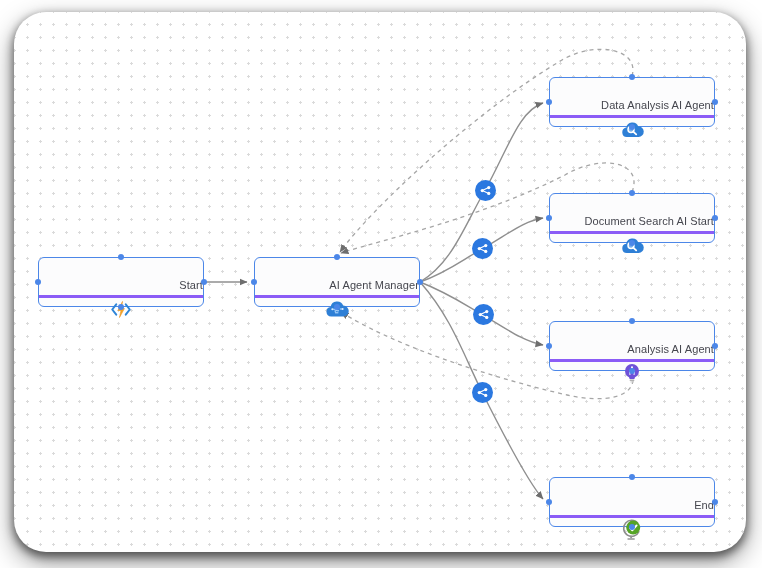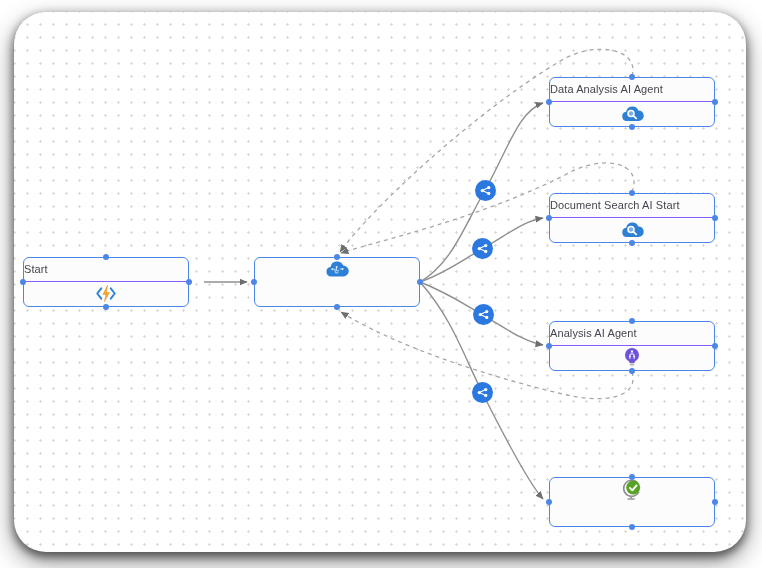--- a/index.html
+++ b/index.html
@@ -19,24 +19,24 @@
   .edge-solid  { fill:none; stroke:#8f8f8f; stroke-width:1.4; }
   .edge-dashed { fill:none; stroke:#a6a6a6; stroke-width:1.3; stroke-dasharray:4 4; }
 
   .node {
     position:absolute; width:166px; height:50px;
     background:#fcfcfd;
     border:1.5px solid #4c87e8;
     border-radius:6px;
   }
   .node-title {
-    height:24px; line-height:23px; text-align:left;
+    height:24px; line-height:23px; text-align:right;
     font-size:11px; color:#45464e; letter-spacing:0.1px;
-    border-bottom:1px solid #8b5cf6;
-    overflow:hidden; white-space:nowrap;
+    border-bottom:3px solid #8b5cf6;
+    overflow:hidden; white-space:nowrap;margin-top:16px;
   }
   .node-body { height:23px; display:flex; align-items:center; justify-content:center; }
   .node-body svg { display:block; }
 
   .port {
     position:absolute; width:6px; height:6px; border-radius:50%;
     background:#4c87e8;
   }
   .port-t { top:-4px;  left:50%; margin-left:-3px; }
   .port-b { bottom:-4px; left:50%; margin-left:-3px; }
@@ -71,38 +71,39 @@
 
     <path class="edge-solid" d="M406 270 C 438 306, 450 344, 468 380 C 492 428, 514 470, 529 487" marker-end="url(#arr)"></path>
 
     <path class="edge-dashed" d="M618 64 C 626 36, 580 29, 548 48 C 460 100, 356 198, 326 240" marker-end="url(#arr)"></path>
 
     <path class="edge-dashed" d="M618 180 C 630 149, 586 142, 551 163 C 466 206, 368 228, 327 241" marker-end="url(#arr)"></path>
 
     <path class="edge-dashed" d="M618 360 C 626 387, 587 391, 553 383 C 466 363, 376 331, 327 300" marker-end="url(#arr)"></path>
   </svg>
 
-  <div class="node" style="left:9px; top:245px;">
+  <div class="node" style="left:24px; top:245px;">
     <div class="node-title">Start</div>
     <div class="node-body">
       <span>
         <svg width="24" height="19" viewBox="0 0 24 20">
           <path d="M7 4.5 L2.8 10 L7 15.5" fill="none" stroke="#2f86d8" stroke-width="2.1" stroke-linecap="round" stroke-linejoin="round"></path>
           <path d="M17 4.5 L21.2 10 L17 15.5" fill="none" stroke="#2f86d8" stroke-width="2.1" stroke-linecap="round" stroke-linejoin="round"></path>
           <polygon points="13.6,1.5 8.8,11 12,11 10.4,18.5 15.6,9 12.4,9" fill="#f7a727" stroke="#e8921a" stroke-width="0.6"></polygon>
         </svg>
       </span>
     </div>
     <span class="port port-t"></span>
     <span class="port port-b"></span>
     <span class="port port-l"></span>
     <span class="port port-r"></span>
   </div>
 
   <div class="node" style="left:240px; top:245px;">
+    <div class="node-title">AI Agent Manager</div>
     <div class="node-body">
       <span>
         <svg width="26" height="19" viewBox="0 0 26 19">
           <path d="M7.2 16.5 a4.8 4.8 0 0 1 -0.6 -9.55 A6.6 6.6 0 0 1 19.2 5.6 A4.6 4.6 0 0 1 19.4 16.5 Z" fill="#2e7fd6"></path>
           <path d="M8.6 9.2 h2.6 v3 M12.6 7.4 v3.4 h2.4 M15.8 9 h2.4 M11 12.8 h3.4" fill="none" stroke="#bfe0ff" stroke-width="1"></path>
           <circle cx="8.3" cy="9.2" r="1" fill="#dcedff"></circle>
           <circle cx="12.6" cy="7" r="1" fill="#dcedff"></circle>
           <circle cx="18.6" cy="9" r="1" fill="#dcedff"></circle>
         </svg>
       </span>
@@ -163,20 +164,21 @@
         </svg>
       </span>
     </div>
     <span class="port port-t"></span>
     <span class="port port-b"></span>
     <span class="port port-l"></span>
     <span class="port port-r"></span>
   </div>
 
   <div class="node" style="left:535px; top:465px;">
+    <div class="node-title">End</div>
     <div class="node-body">
       <span>
         <svg width="22" height="22" viewBox="0 0 22 22">
           <path d="M16.8 4.2 A8 8 0 1 0 18 12.5" fill="none" stroke="#8d8d8d" stroke-width="1.6"></path>
           <rect x="9.2" y="16.8" width="1.8" height="2.4" fill="#979797"></rect>
           <rect x="6.3" y="19.2" width="7.6" height="1.5" rx="0.7" fill="#979797"></rect>
           <circle cx="12.2" cy="8.6" r="7" fill="#56a426"></circle>
           <path d="M8.9 8.9 L11.3 11.3 L15.6 6.4" fill="none" stroke="#ffffff" stroke-width="1.9" stroke-linecap="round" stroke-linejoin="round"></path>
         </svg>
       </span>

